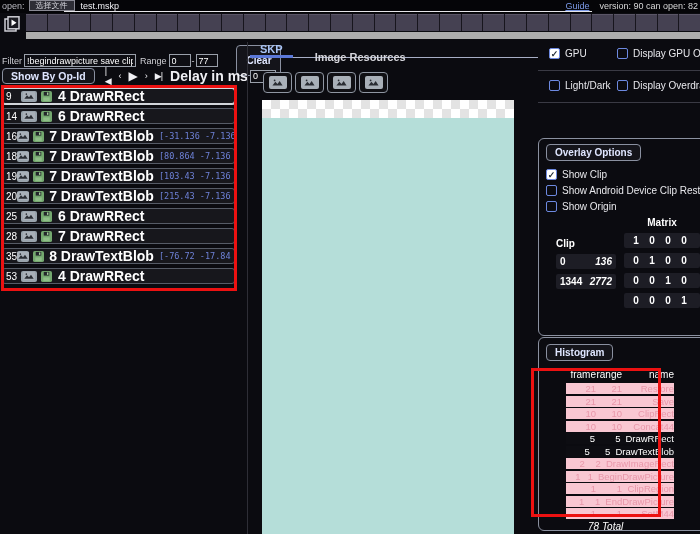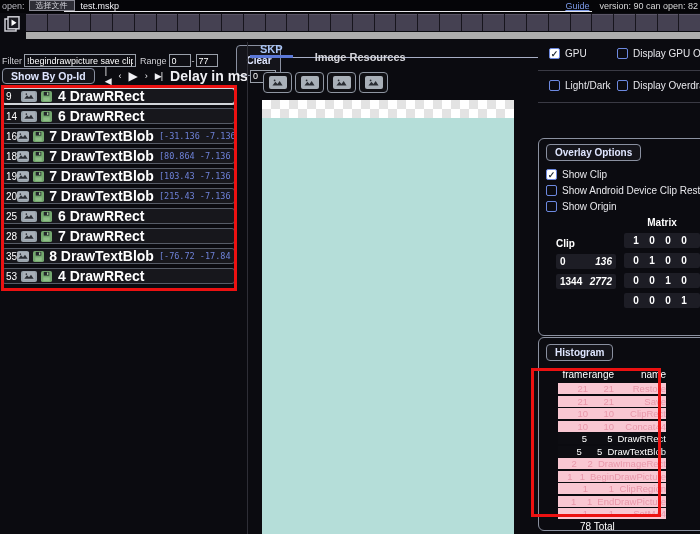--- a/index.html
+++ b/index.html
@@ -103,29 +103,29 @@
   .clip-col .table-label { text-align:left; }
   .num-row { background:#1d1d25; border-radius:2px; padding:2px 4px; margin-bottom:5px;
     display:flex; font-weight:bold; font-size:10px; color:#fff; }
   .matrix-col .num-row span { width:16px; text-align:center; }
   .clip-col .num-row { justify-content:space-between; }
   .clip-col .num-row span:last-child { text-align:right;font-style:italic; }
 
   .hist-box { position:absolute; left:0; top:295px; width:170px; height:194px;
     border:1px solid #8b91a0; border-radius:6px; padding:6px 0 0 7px; }
   .hist-btn { height:17px; margin-bottom:8px; }
-  .hist-table { width:108px; margin-left:12px; }
+  .hist-table { width:108px; margin-left:20px; }
   .hist-header { display:flex; font-size:10px; color:#fff; margin-bottom:3px; }
   .hc1 { width:30px; text-align:right; }
   .hc2 { width:26px; text-align:right; }
   .hc3 { margin-left:5px; flex:1; text-align:right; }
   .hist-row { display:flex; height:11px; margin-bottom:1.5px; font-size:9.5px; align-items:center; }
   .hist-row.pink { background:#f9c7d2; color:#e897aa; }
   .hist-row.dark { background:#0d0d12; color:#ffffff; }
-  .hist-total { font-size:10px; color:#fff; margin:2px 0 0 22px; }
+  .hist-total { font-size:10px; color:#fff; margin:2px 0 0 22px;font-style:italic; }
 
   
   .anno { position:absolute; border:3px solid #ec1111; pointer-events:none; }
   .anno-oplist { left:1px; top:85px; width:236px; height:206px; }
   .anno-hist { left:531px; top:368px; width:130px; height:149px; }
 </style>
 </head>
 <body>
 
 <div class="screen">

